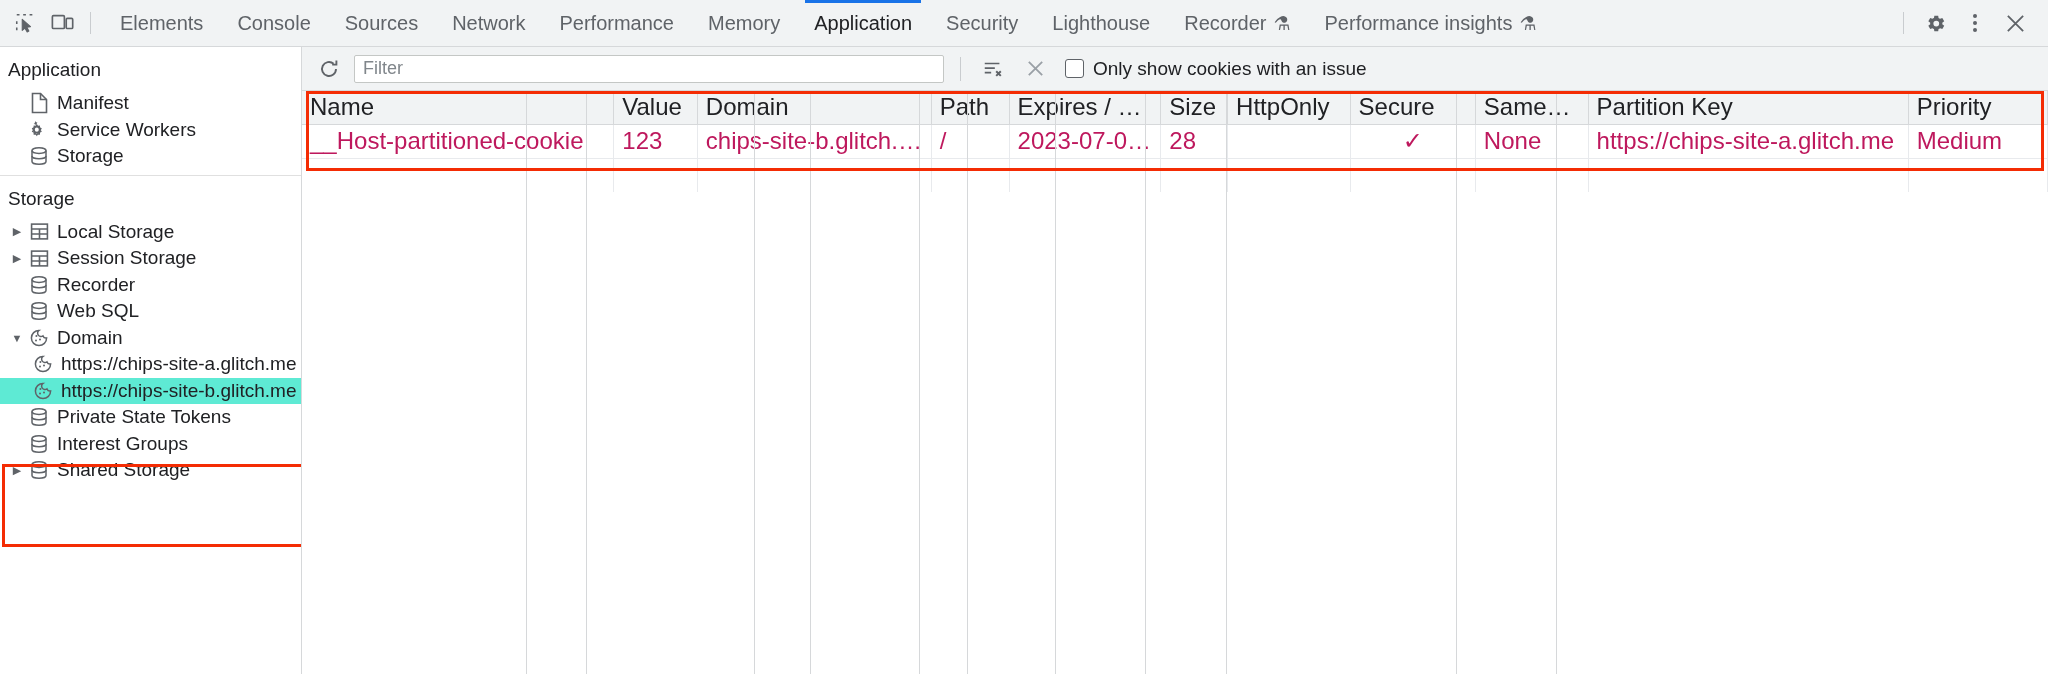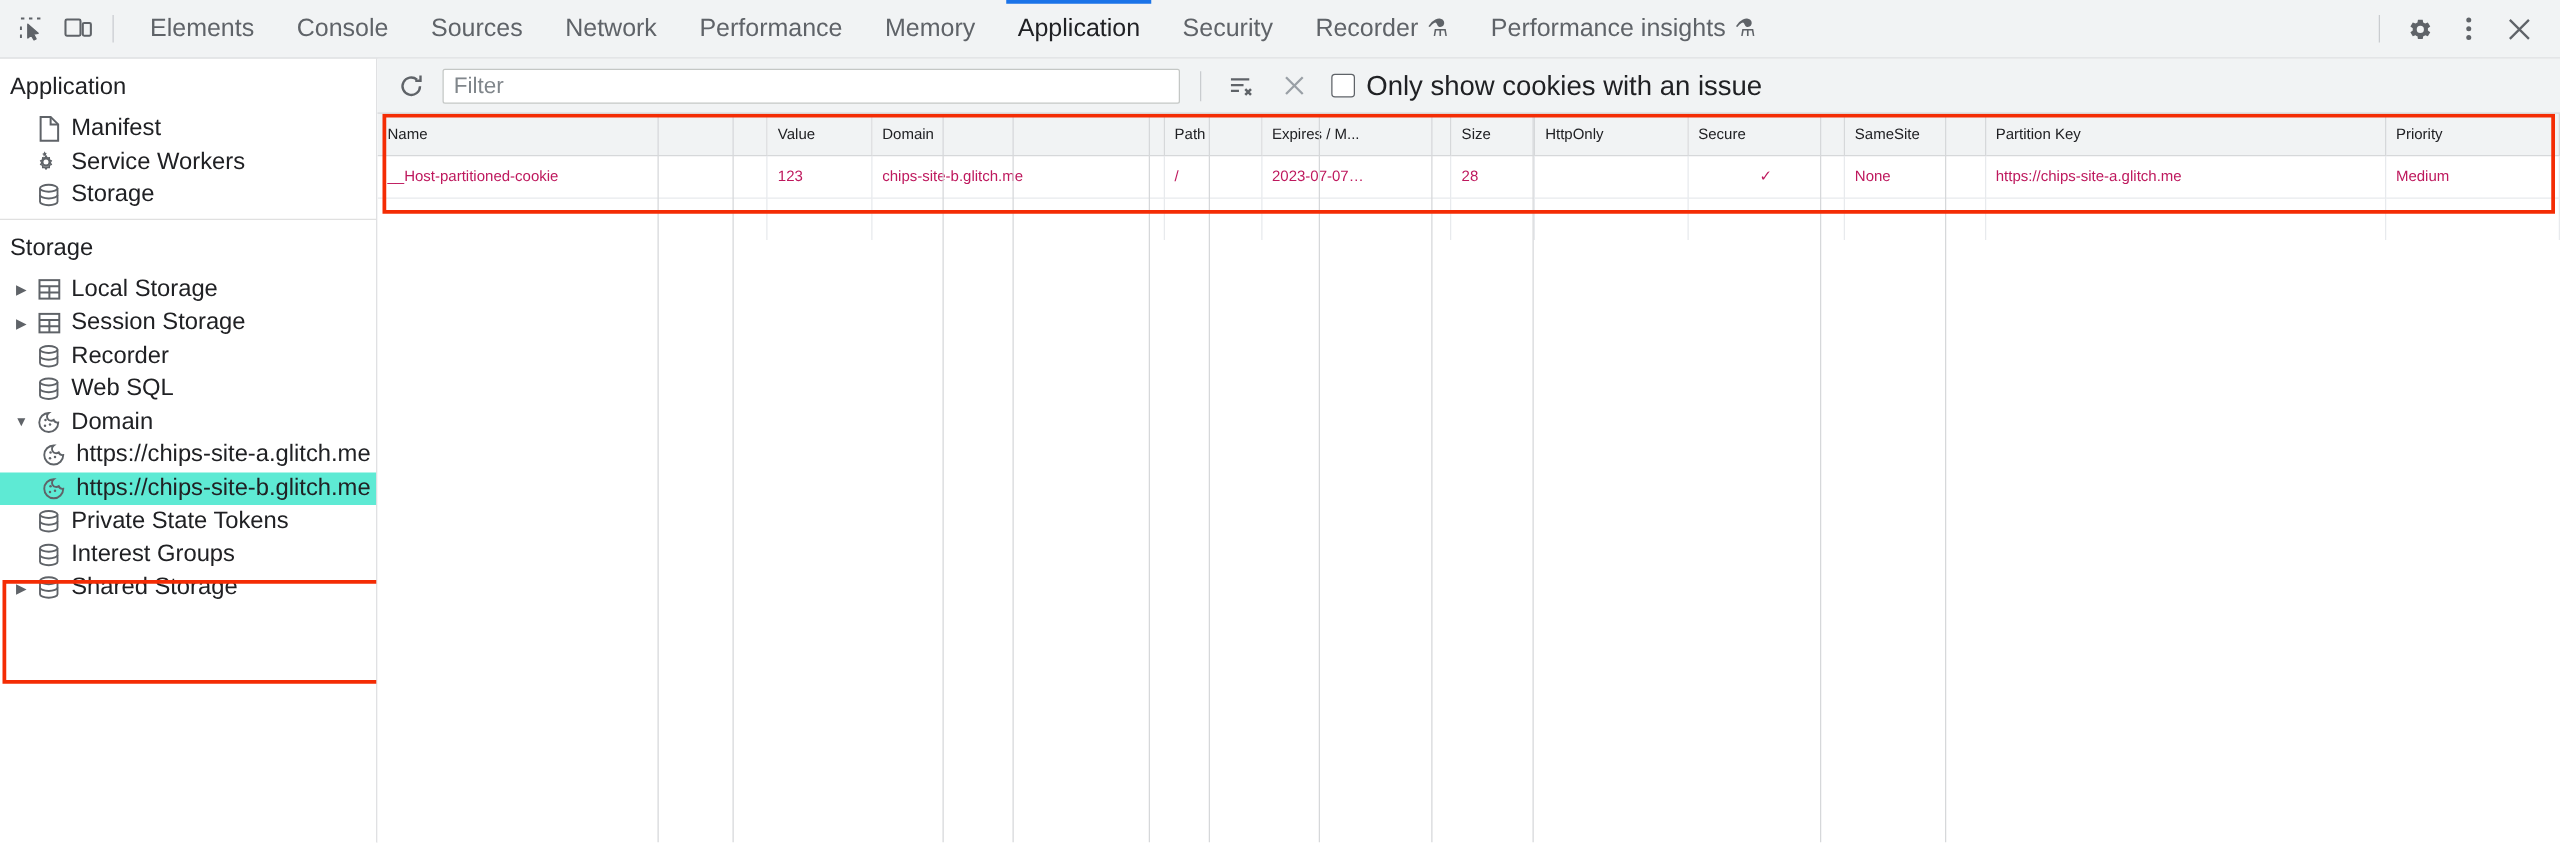--- a/index.html
+++ b/index.html
@@ -114,27 +114,27 @@
   .fb-sep { width:1px; height:24px; background:#c9cccf; margin:0 6px; }
   .fb-icon {
     width:32px; height:30px; display:flex; align-items:center; justify-content:center;
     color:#5f6368; cursor:pointer;
   }
   .fb-icon.dim { color:#9aa0a6; }
   .checkline { display:flex; align-items:center; gap:9px; cursor:pointer; margin-left:4px; }
   .checkbox {
     width:19px; height:19px; border:1.6px solid #5f6368; border-radius:3px; background:#fff;
   }
-  .checkline span { font-size:22px; color:#202124; white-space:nowrap; }
+  .checkline span { font-size:19px; color:#202124; white-space:nowrap; }
 
   
   .table-wrap { flex:1; position:relative; overflow:hidden; }
   table.cookie-table {
     width:100%; border-collapse:collapse; table-layout:fixed;
-    font-size:12px;
+    font-size:24px;
   }
   table.cookie-table th {
     background:#f1f3f4;
     font-weight:normal; text-align:left;
     color:#202124;
     height:33px; padding:0 8px;
     border-right:1px solid #d6d8da;
     border-bottom:1px solid #d6d8da;
     white-space:nowrap; overflow:hidden; text-overflow:ellipsis;
   }
@@ -194,20 +194,23 @@
         <span>Performance</span>
       </div>
       <div class="tab">
         <span>Memory</span>
       </div>
       <div class="tab active">
         <span>Application</span>
       </div>
       <div class="tab">
         <span>Security</span>
+      </div>
+      <div class="tab">
+        <span>Lighthouse</span>
       </div>
       <div class="tab">
         <span>Recorder</span>
         <span class="flask">⚗</span>
       </div>
       <div class="tab">
         <span>Performance insights</span>
         <span class="flask">⚗</span>
       </div>
     </div>

